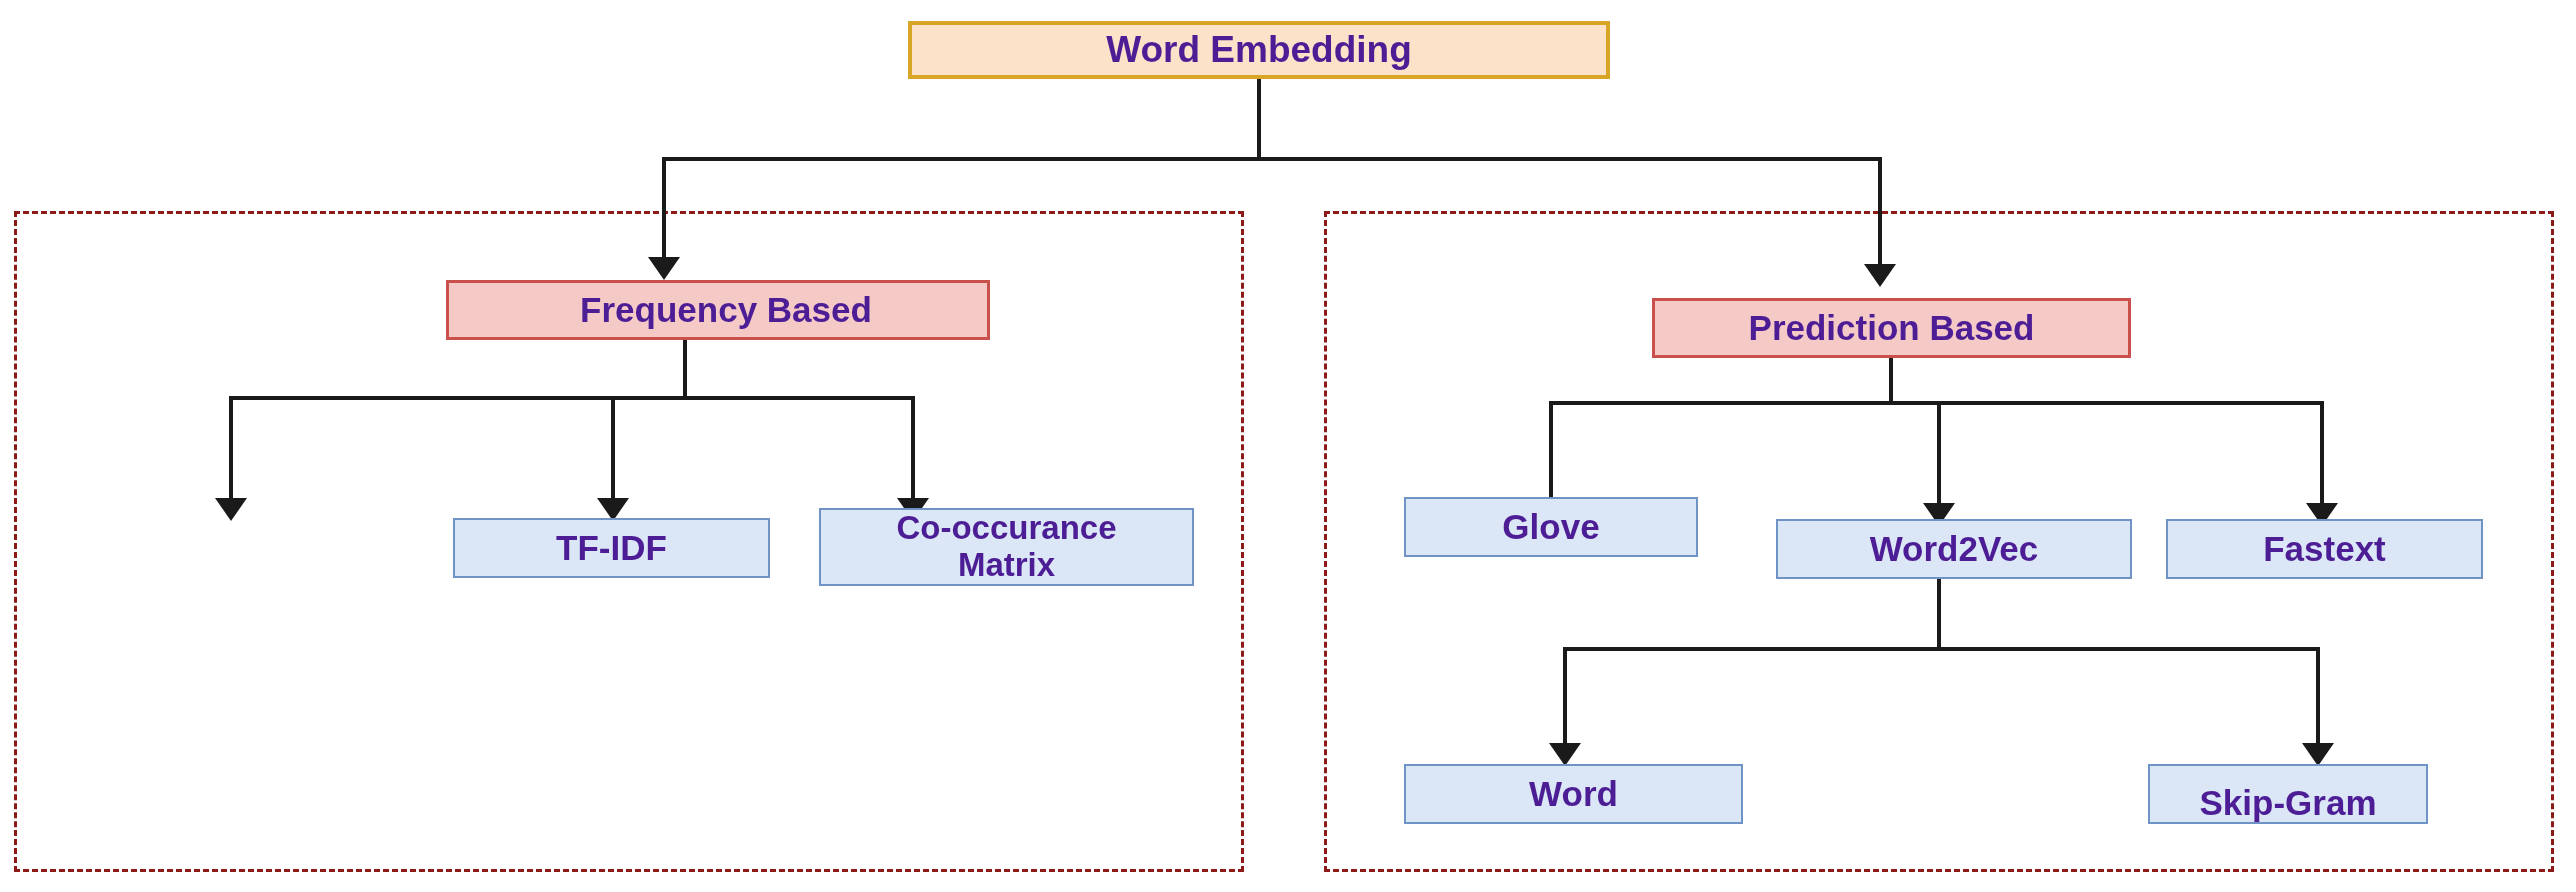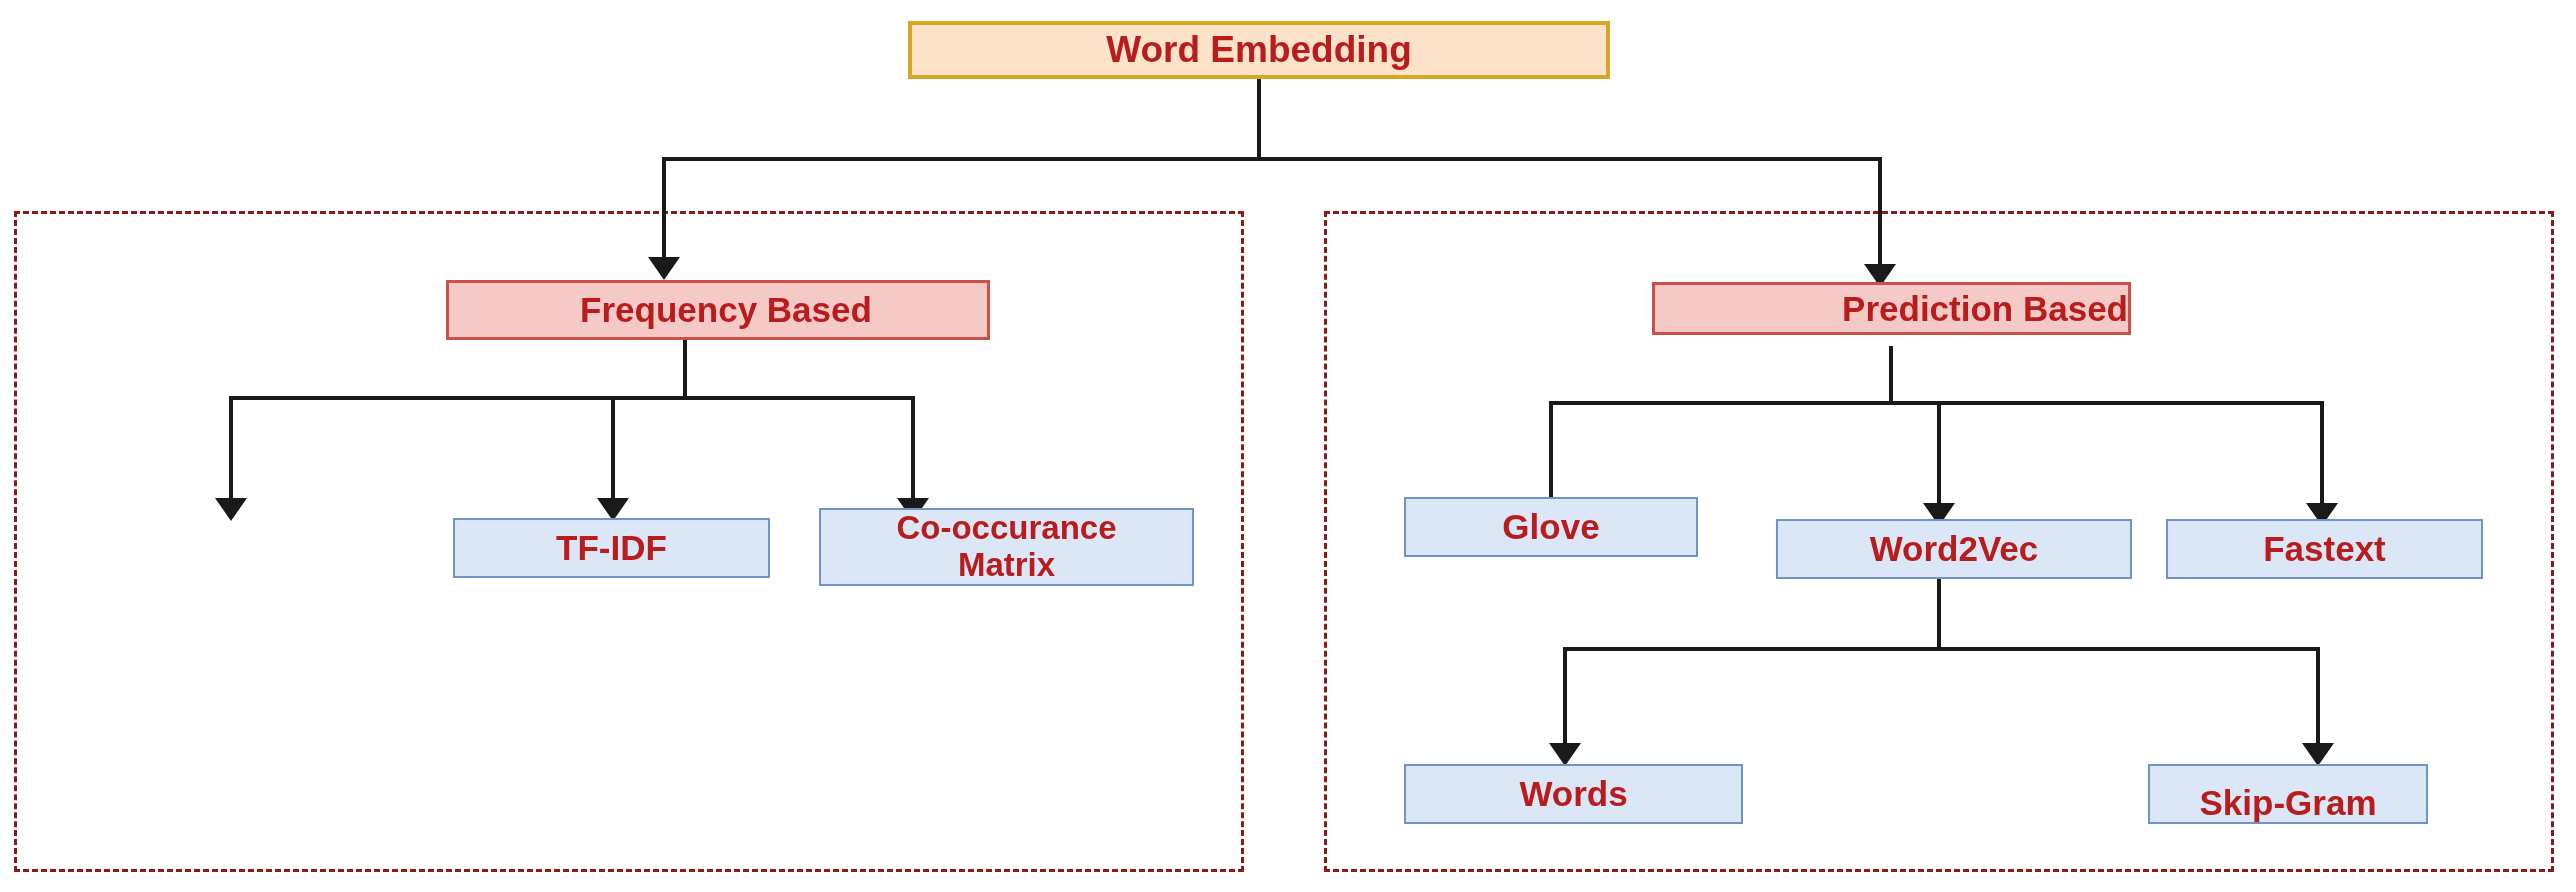--- a/index.html
+++ b/index.html
@@ -24,21 +24,21 @@
   }
   
   .node {
     position: absolute;
     box-sizing: border-box;
     display: flex;
     align-items: center;
     justify-content: center;
     text-align: center;
     font-weight: bold;
-    color: #b91c1c;
+    color: #4c1d95;
     line-height: 1.12;
     z-index: 5;
   }
   .node-root {
     background: #FBE2C8;
     border: 4.2px solid #D9A527;
     font-size: 37px;
   }
   .node-cat {
     background: #F4C9C6;
@@ -90,21 +90,21 @@
   <div class="edge-v" style="left:1257px; top:79px; height:82px;"></div>
   <div class="edge-h" style="left:662px; top:157px; width:1220px;"></div>
   <div class="edge-v" style="left:662px; top:157px; height:103px;"></div>
   <div class="arrow-head" style="left:648px; top:257px;"></div>
   <div class="edge-v" style="left:1878px; top:157px; height:110px;"></div>
   <div class="arrow-head" style="left:1864px; top:264px;"></div>
 
   <div class="node node-cat" style="left:446px; top:280px; width:544px; height:60px;padding-left:16px;">
     <span>Frequency Based</span>
   </div>
-  <div class="node node-cat" style="left:1652px; top:282px; width:479px; height:53px;justify-content:flex-end;">
+  <div class="node node-cat" style="left:1652px; top:298px; width:479px; height:60px;">
     <span>Prediction Based</span>
   </div>
 
   <div class="edge-v" style="left:683px; top:340px; height:57px;"></div>
   <div class="edge-h" style="left:229px; top:396px; width:686px;"></div>
   <div class="edge-v" style="left:229px; top:396px; height:106px;"></div>
   <div class="arrow-head" style="left:215px; top:498px;"></div>
   <div class="edge-v" style="left:611px; top:396px; height:106px;"></div>
   <div class="arrow-head" style="left:597px; top:498px;"></div>
   <div class="edge-v" style="left:911px; top:396px; height:106px;"></div>
@@ -138,20 +138,20 @@
   </div>
 
   <div class="edge-v" style="left:1937px; top:579px; height:71px;"></div>
   <div class="edge-h" style="left:1563px; top:647px; width:757px;"></div>
   <div class="edge-v" style="left:1563px; top:647px; height:99px;"></div>
   <div class="arrow-head" style="left:1549px; top:743px;"></div>
   <div class="edge-v" style="left:2316px; top:647px; height:99px;"></div>
   <div class="arrow-head" style="left:2302px; top:743px;"></div>
 
   <div class="node node-leaf" style="left:1404px; top:764px; width:339px; height:60px;">
-    <span>Words</span>
+    <span>Word</span>
   </div>
   <div class="node node-leaf" style="left:2148px; top:764px; width:280px; height:60px;align-items:flex-end;">
     <span>Skip-Gram</span>
   </div>
 
 </div>
 
 
 </body></html>

